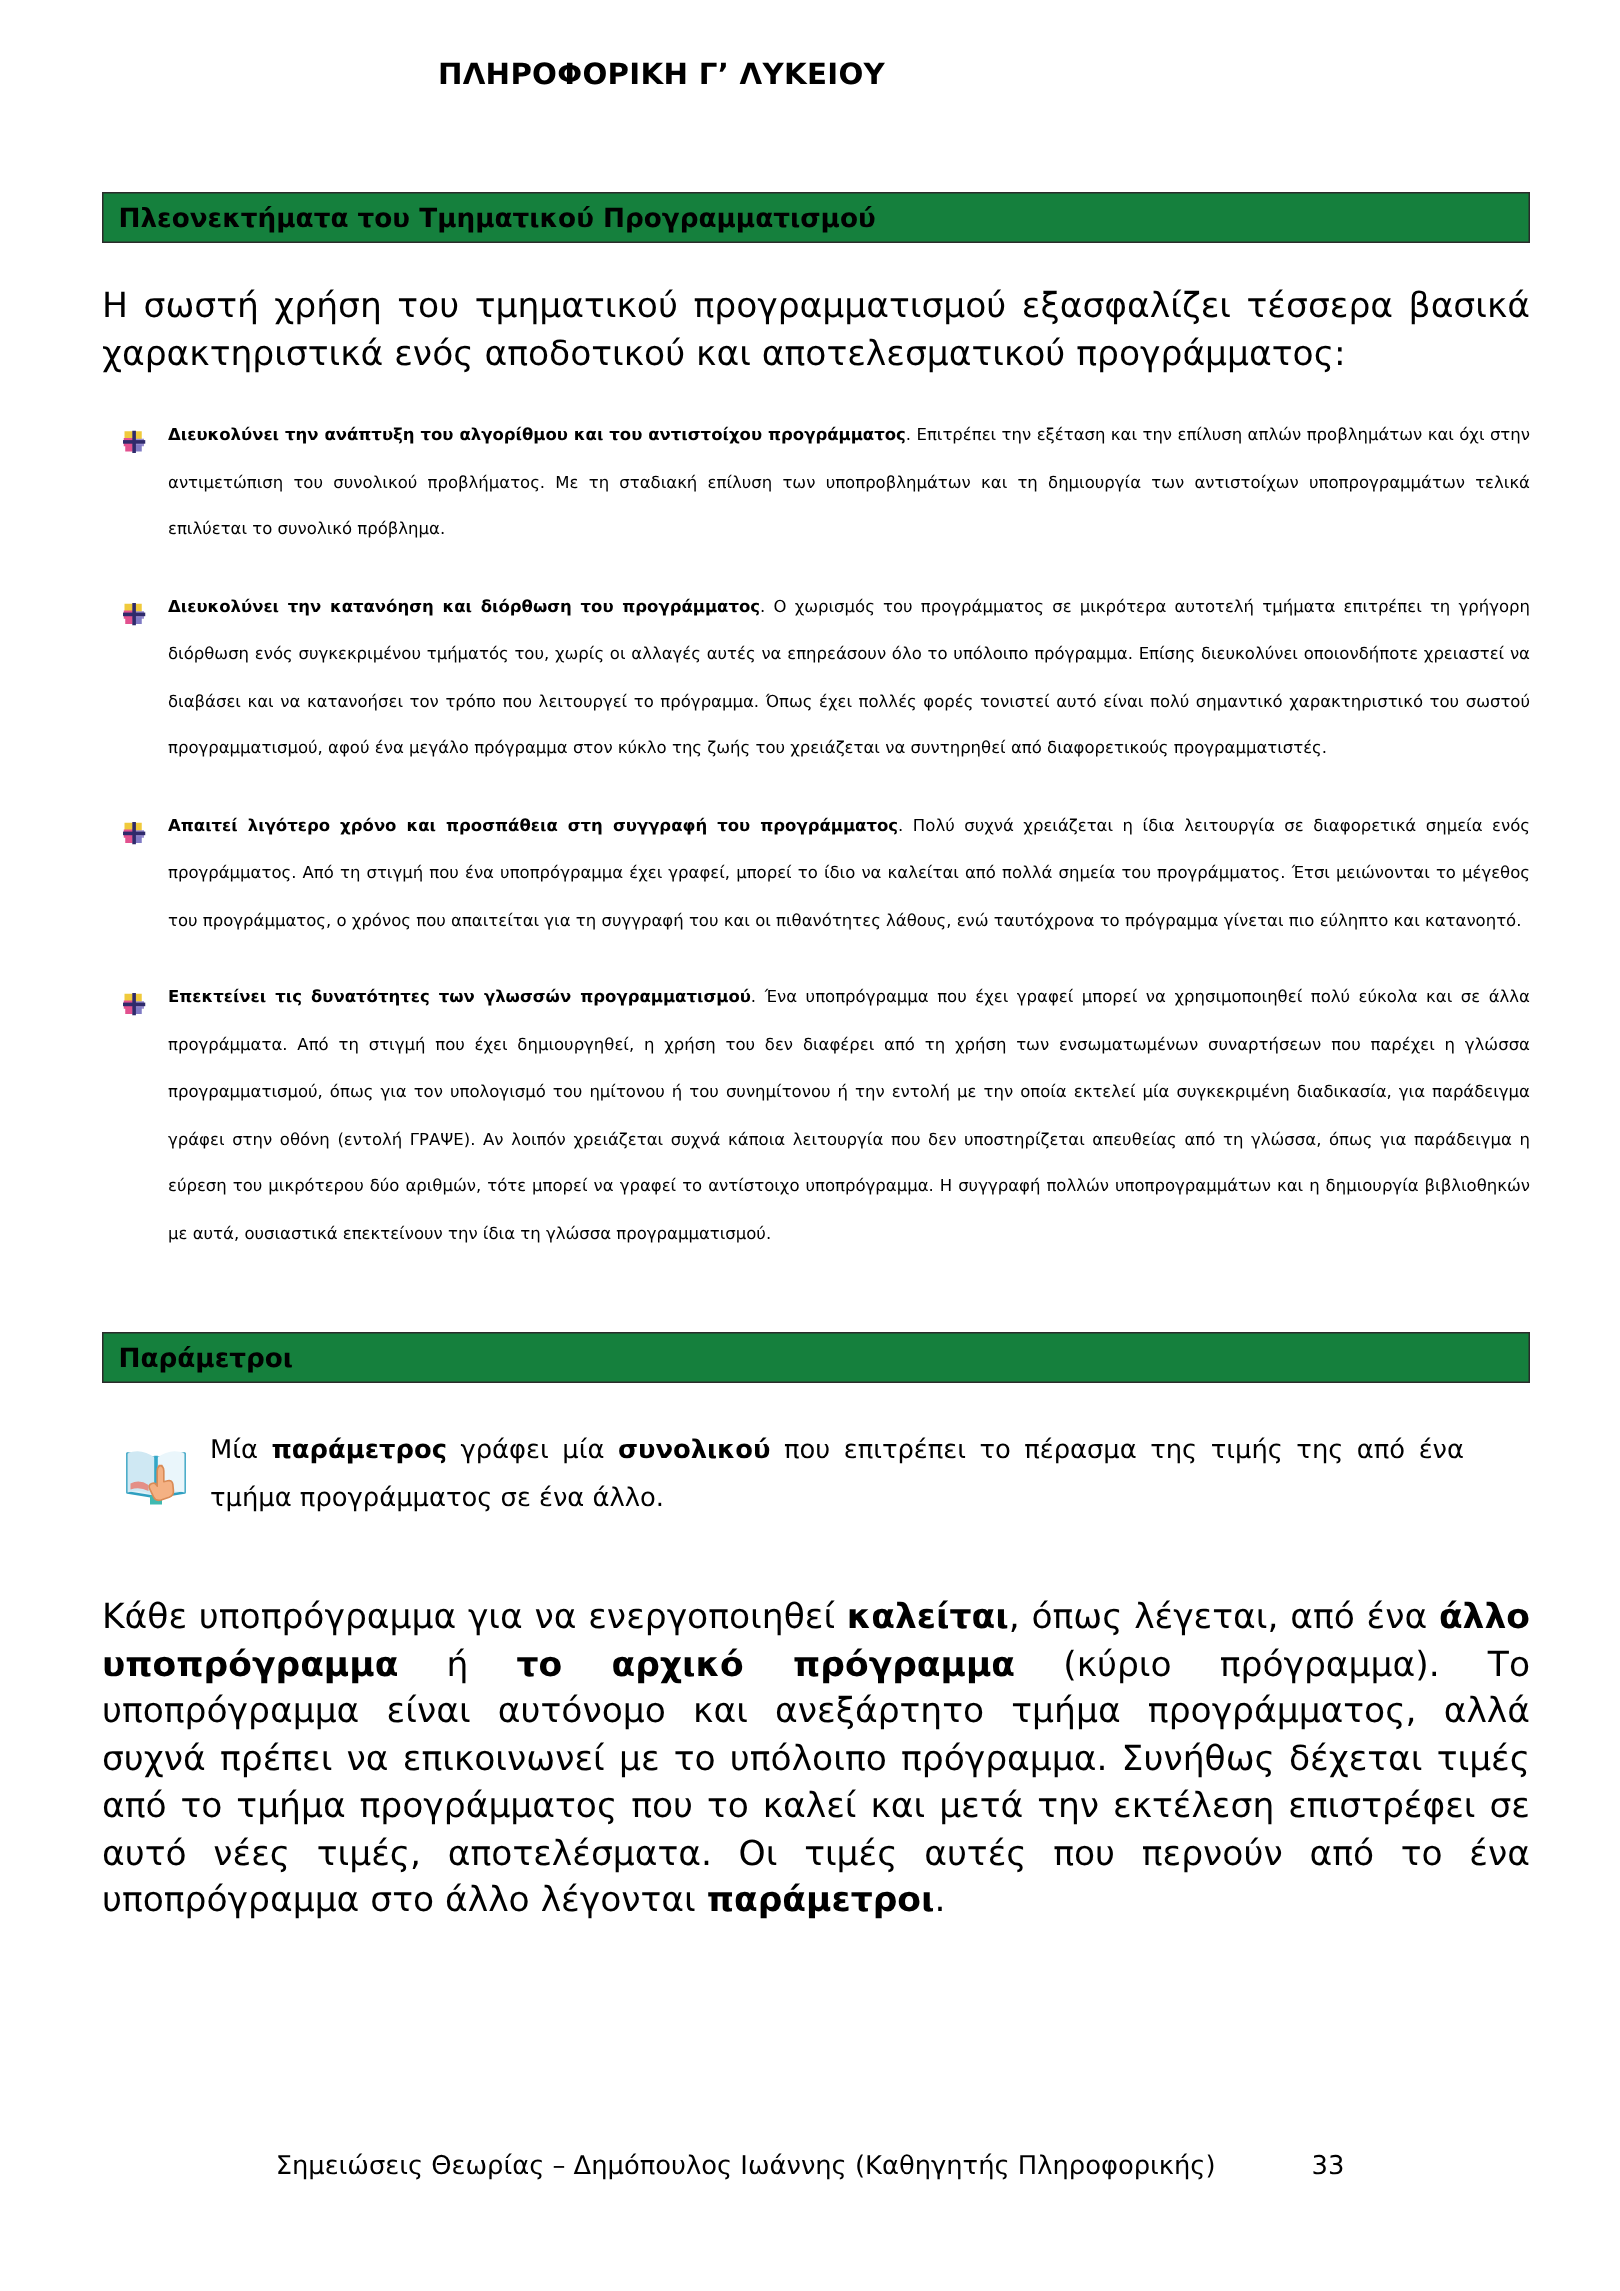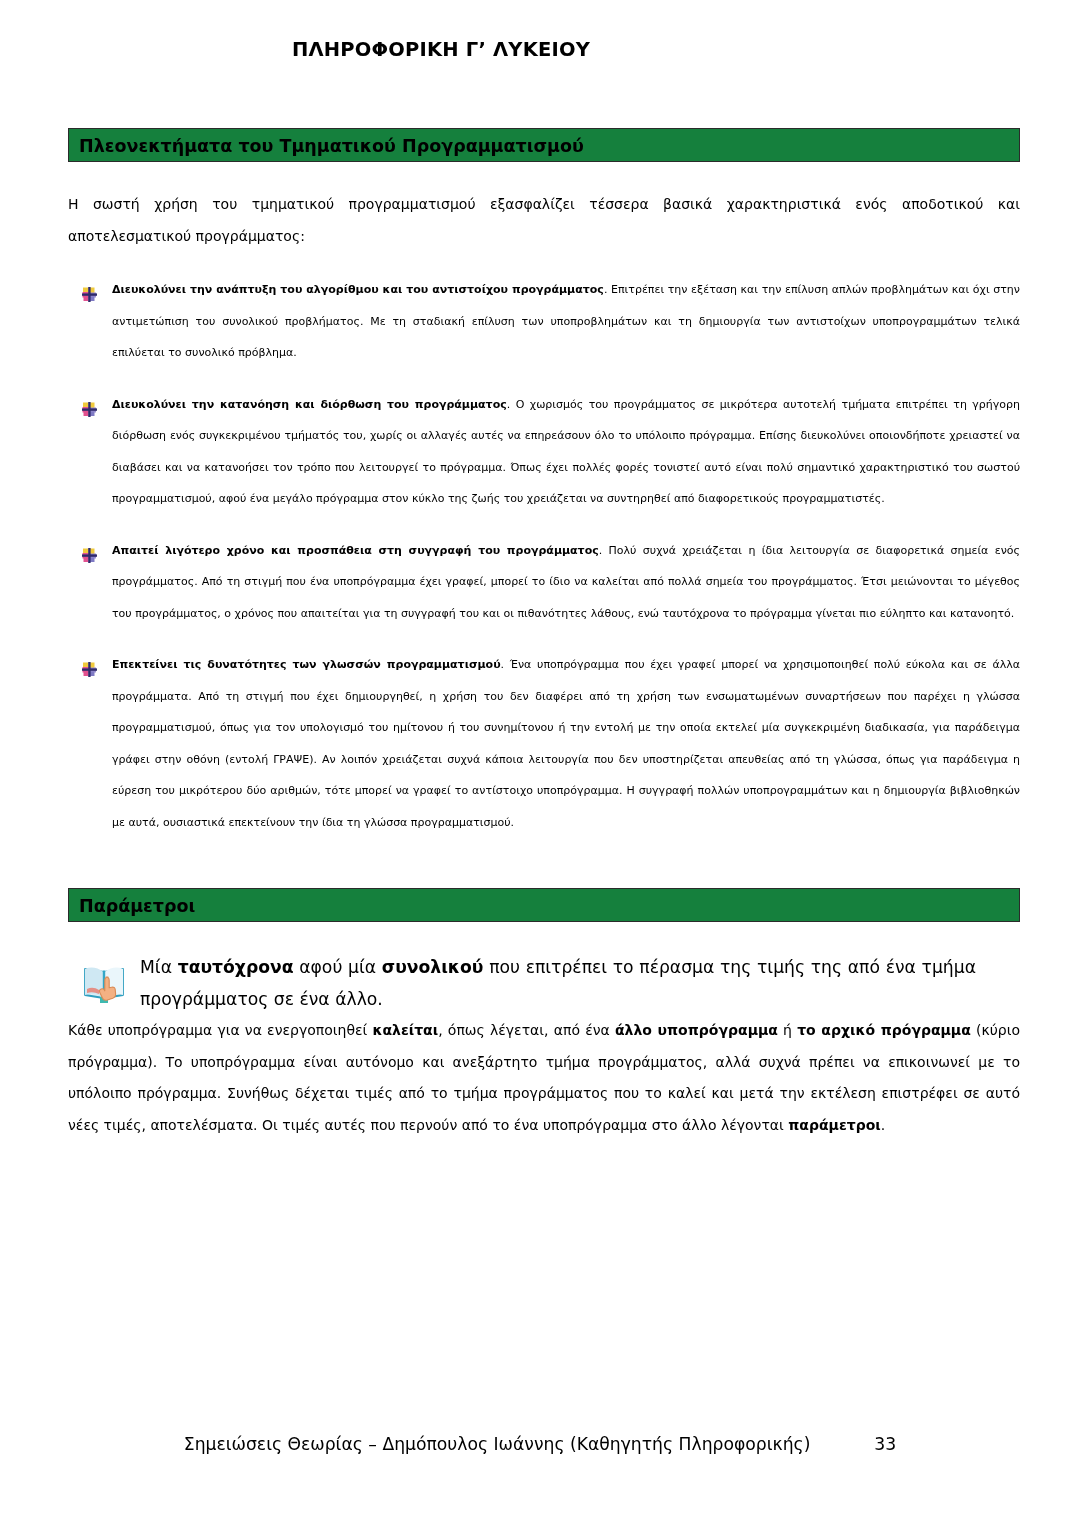--- a/index.html
+++ b/index.html
@@ -51,21 +51,21 @@
     padding: 0 0 0 10px;
     box-sizing: border-box;
     font-weight: bold;
     font-size: 17.5px;
     margin-bottom: 0;
   }
 
   
   .para {
     text-align: justify;
-    font-size: 14px;
+    font-size: 23px;
     line-height: 31.5px;
     margin: 0;
   }
   .intro {
     margin-top: 27px;
   }
   .para b { font-weight: bold; }
 
   
   .bullets {
@@ -103,20 +103,21 @@
   }
   .book-icon {
     position: absolute;
     left: 12px;
     top: 5px;
     width: 48px;
     height: 48px;
   }
 
   .tail-para {
+    margin-top: 48px;
   }
 
   
   .doc-footer {
     position: absolute;
     top: 1434px;
     left: 0;
     width: 1080px;
     text-align: center;
     font-size: 17.2px;
@@ -219,21 +220,21 @@
           <path d="M5 12 L5 38 L23.5 41 L23.5 15 Z" fill="#dff0f7" stroke="#2f9fc0" stroke-width="1.8" stroke-linejoin="round"></path>
           <path d="M43 12 L43 38 L24.5 41 L24.5 15 Z" fill="#dff0f7" stroke="#2f9fc0" stroke-width="1.8" stroke-linejoin="round"></path>
           <path d="M5 12 Q14 8 23.5 15 L23.5 41 Q14 35 5 38 Z" fill="#cfe8f3"></path>
           <path d="M43 12 Q34 8 24.5 15 L24.5 41 Q34 35 43 38 Z" fill="#eaf6fb"></path>
           <rect x="22.8" y="13.5" width="2.4" height="28" fill="#33a7c7"></rect>
           <rect x="20" y="40" width="8" height="6" fill="#3fb9b0"></rect>
           <path d="M7 32 Q13 29 19 33 L19 37 Q13 34 7 36 Z" fill="#e87f72" opacity="0.85"></path>
           <path d="M26 20 q3.2 0 3.2 3.6 l0 7.2 l2.6 -0.6 q3 -0.6 3.4 2.2 l0.4 4.2 q0.4 3.4 -2.8 4.6 l-5.4 1.8 q-3.6 1 -5 -2 l-2.6 -5.4 q-1.2 -2.6 1.4 -3.6 q2 -0.8 3 0.8 l0.6 1 l0 -10.2 q0 -3.6 3.2 -3.6 z" fill="#f4b183" stroke="#d98b56" stroke-width="1.1" stroke-linejoin="round"></path>
         </svg>
       </span>
-      <span>Μία </span><b>ταυτόχρονα</b><span> αφού μία </span><b>συνολικού</b><span> που επιτρέπει το πέρασμα της τιμής της από ένα τμήμα προγράμματος σε ένα άλλο.</span>
+      <span>Μία </span><b>παράμετρος</b><span> γράφει μία </span><b>συνολικού</b><span> που επιτρέπει το πέρασμα της τιμής της από ένα τμήμα προγράμματος σε ένα άλλο.</span>
     </div>
 
     <p class="para tail-para">
       <span>Κάθε υποπρόγραμμα για να ενεργοποιηθεί </span><b>καλείται</b><span>, όπως λέγεται, από ένα </span><b>άλλο υποπρόγραμμα</b><span> ή </span><b>το αρχικό πρόγραμμα</b><span> (κύριο πρόγραμμα). Το υποπρόγραμμα είναι αυτόνομο και ανεξάρτητο τμήμα προγράμματος, αλλά συχνά πρέπει να επικοινωνεί με το υπόλοιπο πρόγραμμα. Συνήθως δέχεται τιμές από το τμήμα προγράμματος που το καλεί και μετά την εκτέλεση επιστρέφει σε αυτό νέες τιμές, αποτελέσματα. Οι τιμές αυτές που περνούν από το ένα υποπρόγραμμα στο άλλο λέγονται </span><b>παράμετροι</b><span>.</span>
     </p>
 
   </div>
 
   <div class="doc-footer">
     <span class="footer-inner">Σημειώσεις Θεωρίας – Δημόπουλος Ιωάννης (Καθηγητής Πληροφορικής)</span><span class="footer-page">33</span>

